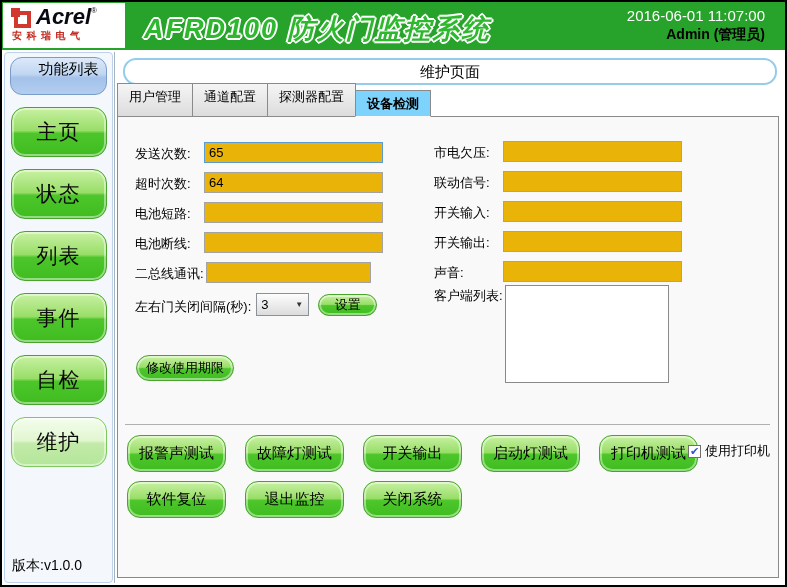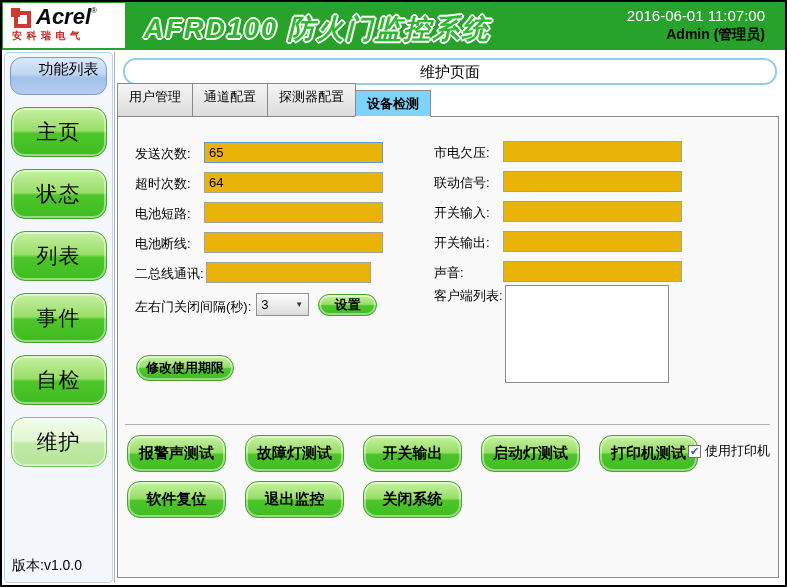--- a/index.html
+++ b/index.html
@@ -80,21 +80,20 @@
     width:53px; height:23px; border:1px solid #8a9199; display:inline-flex; align-items:center;
     background:linear-gradient(to bottom,#fdfdfd,#dcdcdc); cursor:pointer; margin-left:3px;
   }
   .dd-val{ flex:1; font-size:13px; padding-left:4px; color:#000; }
   .dd-arrow{ font-size:8px; color:#333; padding-right:5px; }
   
   .gbtn{
     cursor:pointer; color:#000; border:1px solid #49a42c; border-radius:12px;
     background:linear-gradient(to bottom,#c9f0a3 0%,#98de68 47%,#4dc62b 53%,#3fbc20 100%);
     box-shadow:inset 0 0 0 2px rgba(255,255,255,.45);
-    font-weight:bold;
   }
   .btn-set{ width:59px; height:22px; font-size:13px; margin-left:9px; border-radius:11px; }
   .btn-license{ position:absolute; left:18px; top:238px; height:26px; padding:0 9px; font-size:13px; border-radius:13px; }
   .divider{ position:absolute; left:7px; right:8px; top:307px; border-top:1px solid #b0b0b0; }
   .btnrow{ position:absolute; left:9px; display:flex; gap:19px; }
   .row1{ top:318px; }
   .row2{ top:364px; }
   .tbtn{ width:99px; height:37px; font-size:15px; border-radius:13px; }
   
   .chkgrp{ position:absolute; left:570px; top:325px; display:flex; align-items:center; cursor:pointer; }

